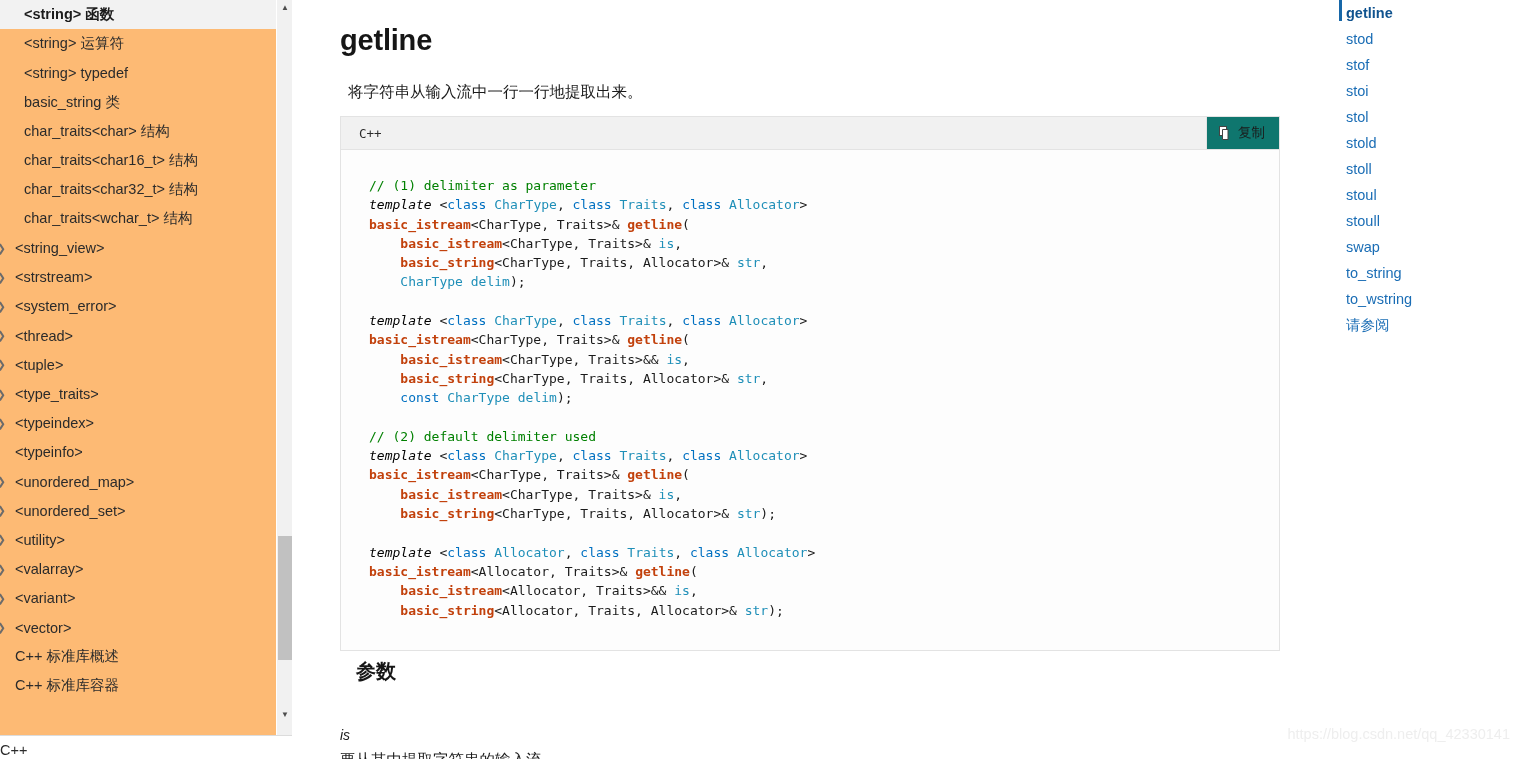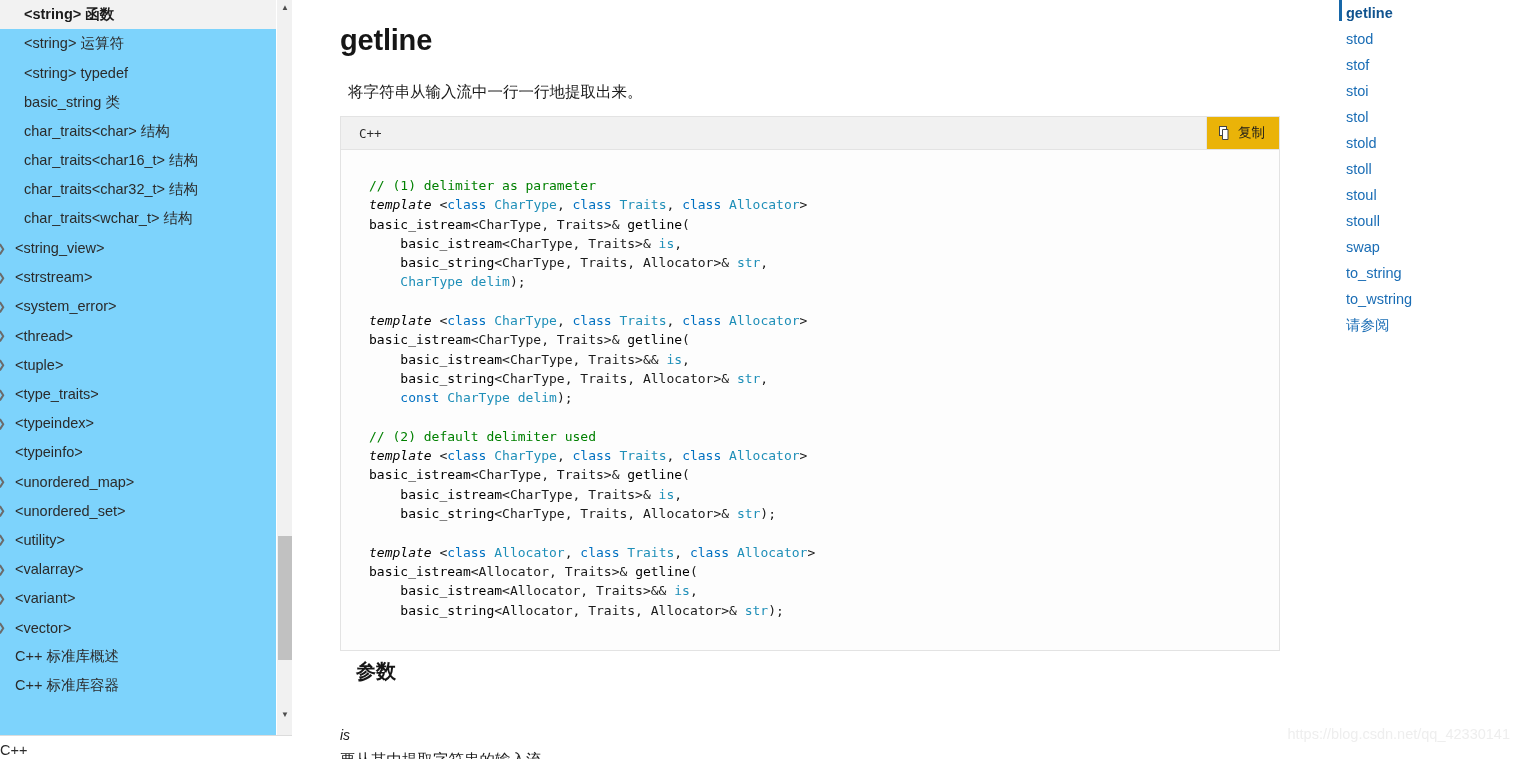--- a/index.html
+++ b/index.html
@@ -9,21 +9,21 @@
     background: #ffffff;
     font-family: "Liberation Sans", sans-serif;
     overflow: hidden;
   }
   #page { position: relative; width: 1516px; height: 759px; background:#fff; }
 
   
   #left-sidebar {
     position: absolute; left: 0; top: 0;
     width: 292px; height: 735px;
-    background: #7dd3fc;
+    background: #fdba74;
     overflow: hidden;
   }
   #left-nav-list {
     position: absolute; left: 0; top: 0;
     width: 276px; height: 735px;
     padding: 0; margin: 0; list-style: none;
   }
   .nav-item {
     position: relative;
     height: 29.2px;
@@ -126,42 +126,42 @@
     font-size: 12.5px;
     color: #2b2b2b;
   }
   #copy-button {
     display: flex; align-items: center; gap: 6px;
     padding: 0 14px 0 12px;
     border-left: 1px solid #e3e3e3;
     font-size: 13.5px;
     color: #1b1b1b;
     cursor: pointer;
-    background: #eab308;
+    background: #0f766e;
   }
   #copy-button svg { display:block; }
   #code-body {
     padding: 14px 0 18px 0;
     background: #fdfdfd;
   }
   pre#code-pre {
     margin: 12px;
     padding: 0 0 0 16px;
     font-family: "DejaVu Sans Mono", monospace;
     font-size: 13px;
     line-height: 19.3px;
     color: #1b1b1b;
     white-space: pre;
     tab-size: 4;
   }
   .t-cm { color: #008000; }   
   .t-kw { color: #000000; font-style: italic; }   
   .t-cl { color: #0070c1; }   
   .t-ty { color: #1f8fb8; }   
-  .t-fn { color: #000000; }   
+  .t-fn { color: #c2410c; font-weight: bold; }   
   .t-id { color: #1b1b1b; }   
 
   
   #params-section {
     position: absolute; left: 0; top: 642px; width: 940px;
   }
   #params-heading {
     margin: 16px;
     font-size: 20px; font-weight: bold; color: #161616;
   }

